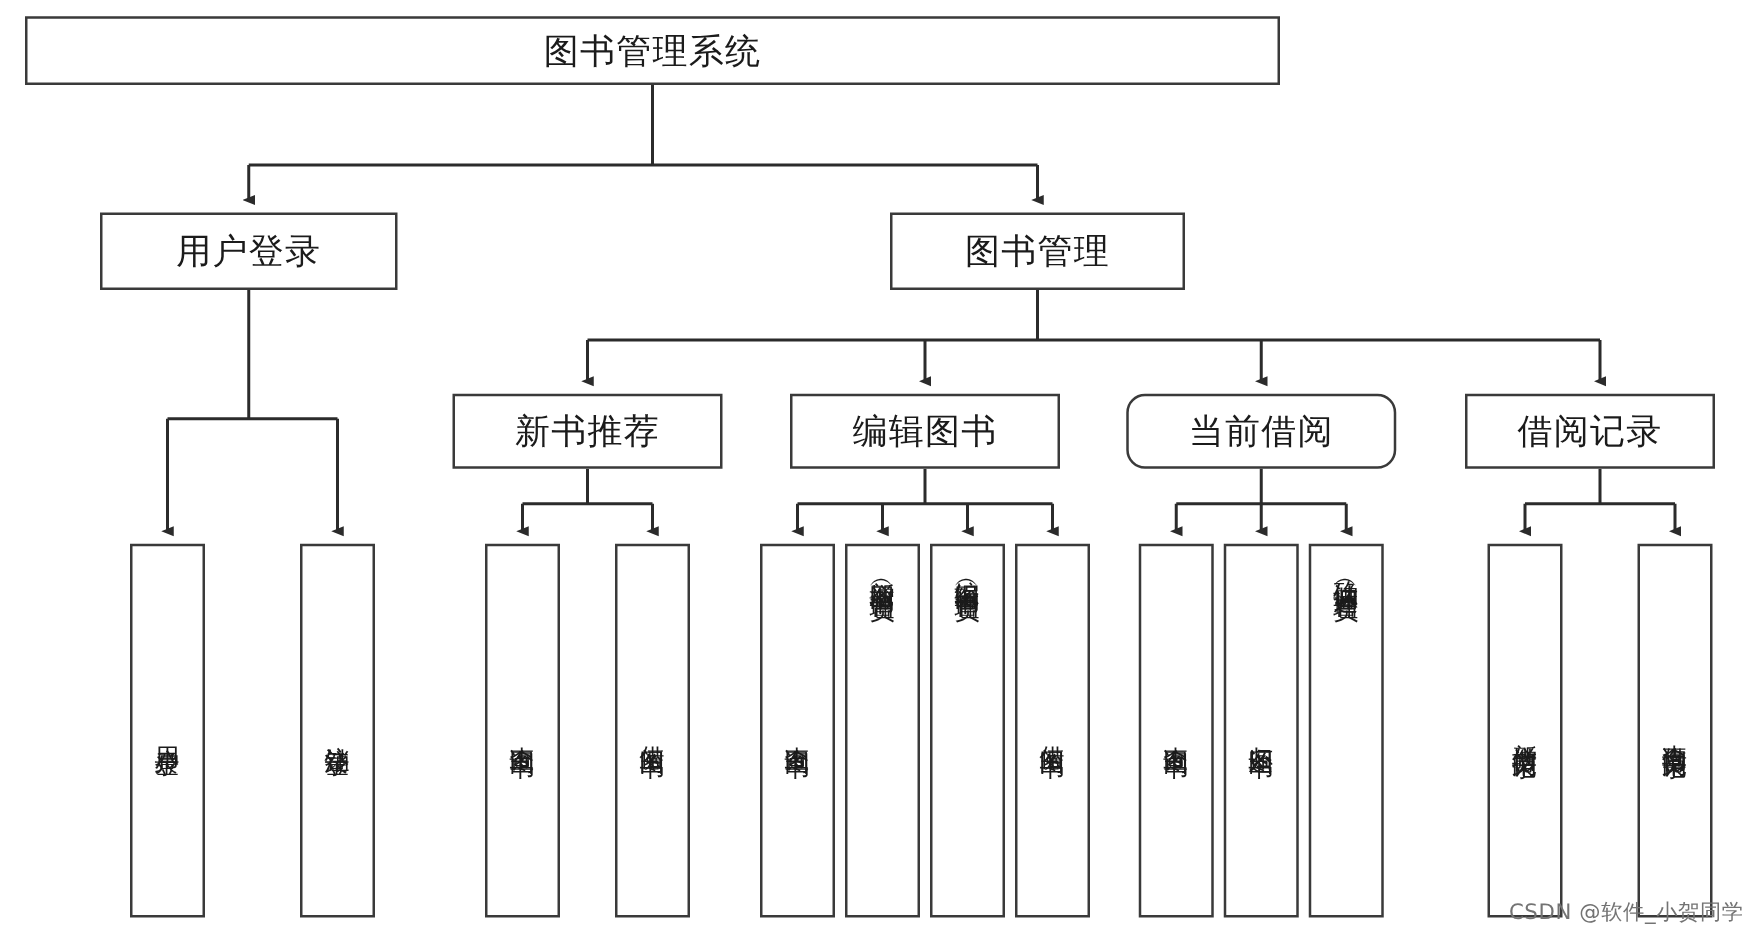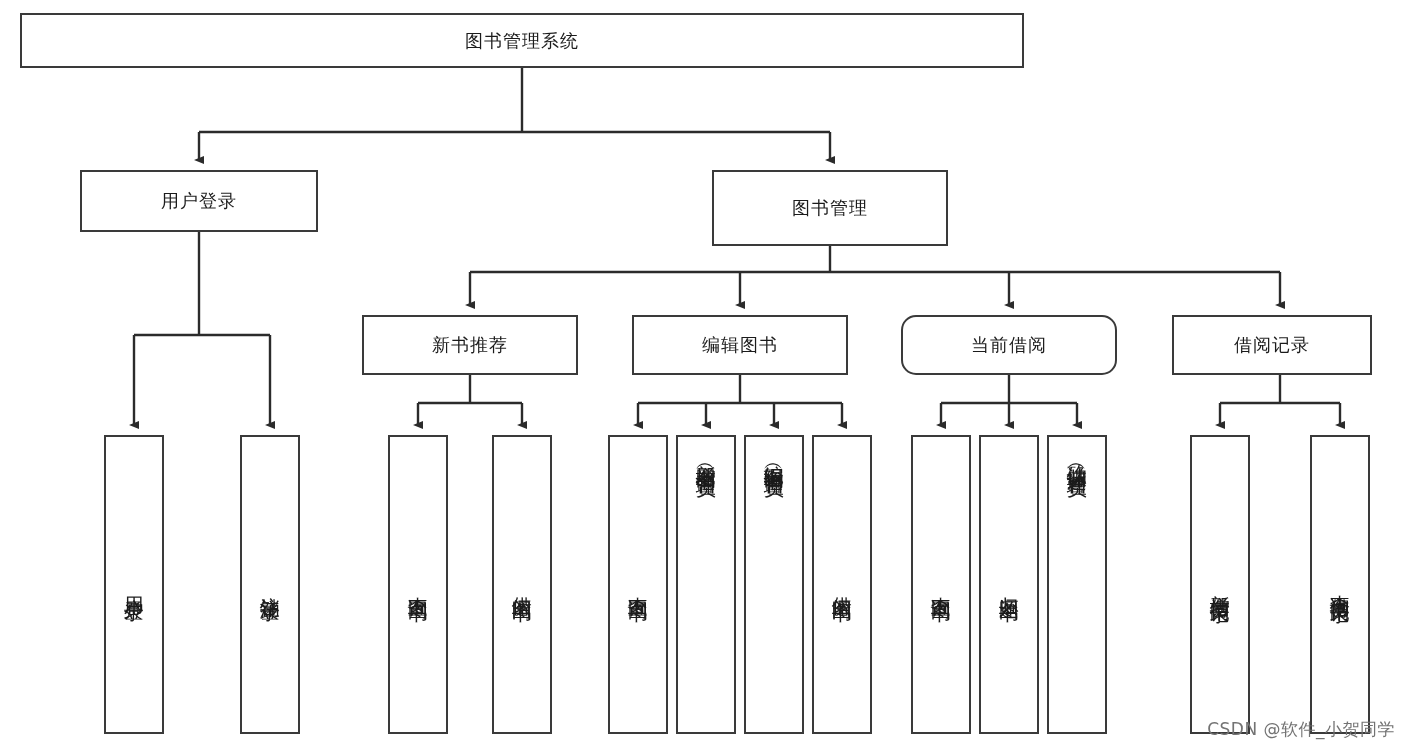--- a/index.html
+++ b/index.html
@@ -17,21 +17,21 @@
     position:absolute;
     box-sizing:border-box;
     background:#ffffff;
     border:2px solid #3a3a3a;
     display:flex;
     align-items:center;
     justify-content:center;
     color:#1b1b1b;
   }
   .node .label{
-    font-size:18px;
+    font-size:28px;
     line-height:1.18;
     letter-spacing:1px;
     white-space:nowrap;
   }
   .node.leaf .label{
     writing-mode:vertical-rl;
     text-orientation:upright;
     font-size:20px;
     line-height:1.12;
     letter-spacing:2px;
@@ -113,21 +113,21 @@
     </g>
   </svg>
 
   <div class="node" style="left:20px;top:13px;width:1004px;height:55px;">
     <span class="label">图书管理系统</span>
   </div>
 
   <div class="node" style="left:80px;top:170px;width:238px;height:62px;">
     <span class="label">用户登录</span>
   </div>
-  <div class="node" style="left:712px;top:170px;width:236px;height:76px;">
+  <div class="node" style="left:712px;top:170px;width:236px;height:62px;">
     <span class="label">图书管理</span>
   </div>
 
   <div class="node" style="left:362px;top:315px;width:216px;height:60px;justify-content:center;">
     <span class="label">新书推荐</span>
   </div>
   <div class="node" style="left:632px;top:315px;width:216px;height:60px;">
     <span class="label">编辑图书</span>
   </div>
   <div class="node" style="left:901px;top:315px;width:216px;height:60px;border-radius:15px;">

